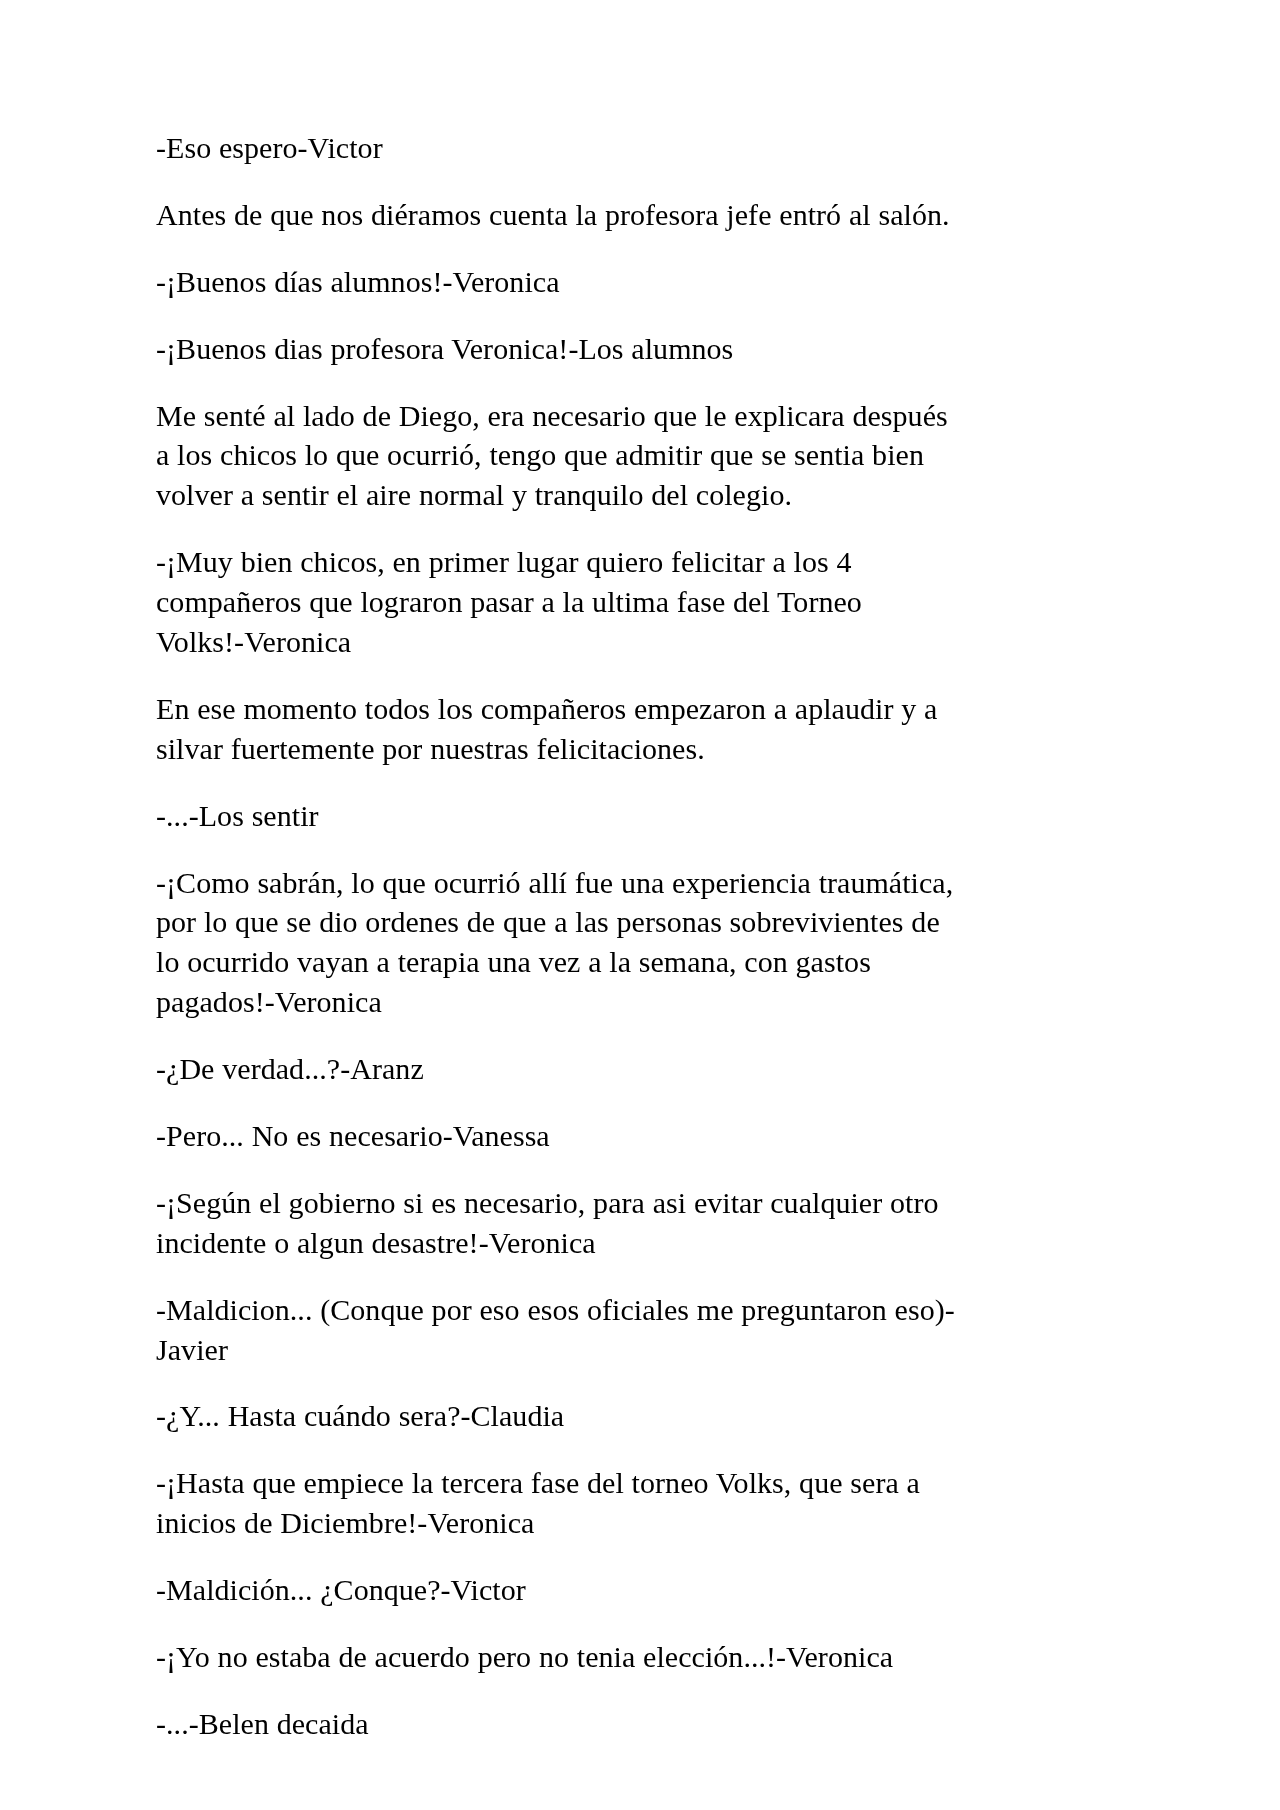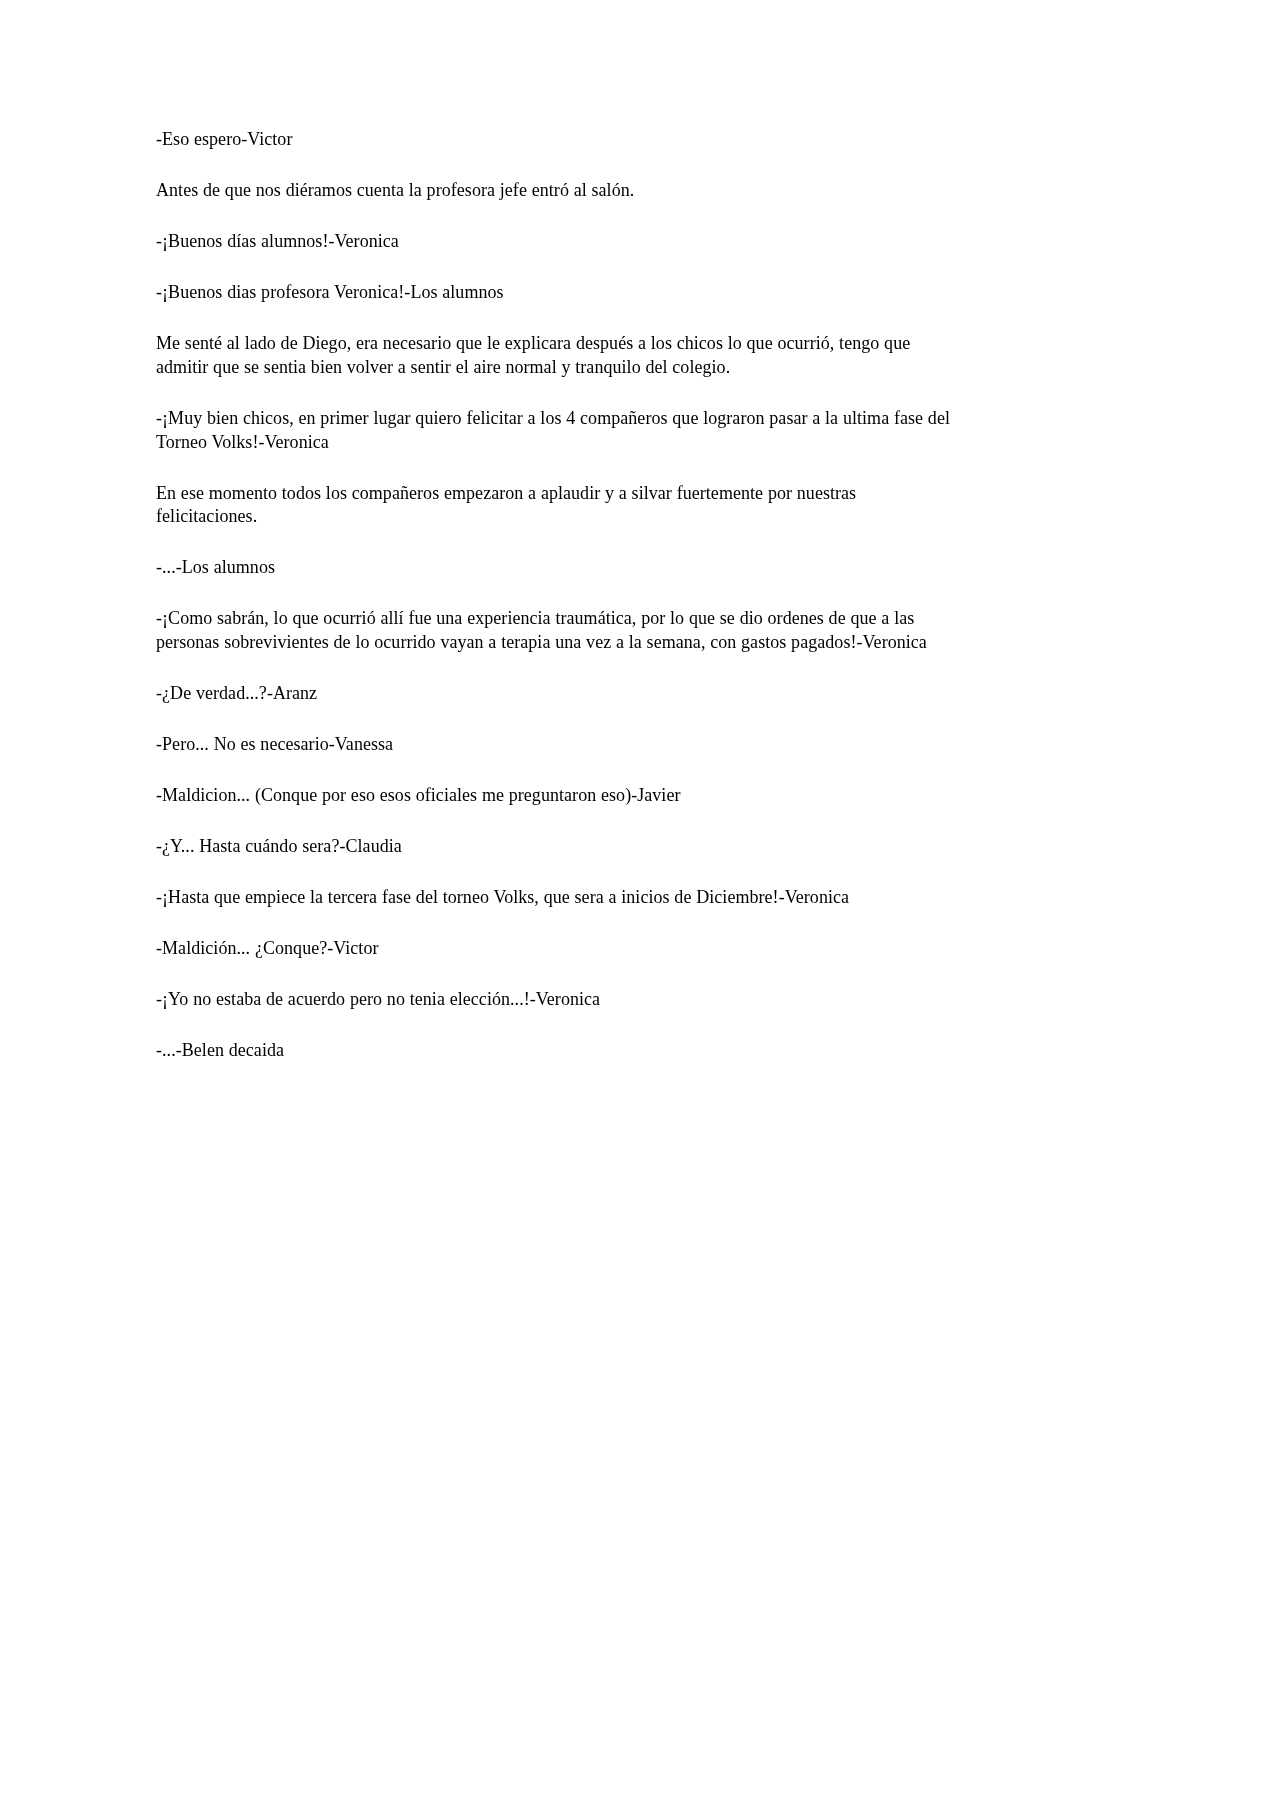--- a/index.html
+++ b/index.html
@@ -20,21 +20,21 @@
     height: 1810px;
     background: #ffffff;
     box-sizing: border-box;
     padding: 128px 0 0 0;
   }
   .doc-body {
     width: 800px;
     margin: 0 0 0 156px;
   }
   .para {
-    font-size: 18px;
+    font-size: 30px;
     line-height: 1.33;
     text-align: left;
     margin: 0 0 27px 0;
     letter-spacing: 0.05px;
     word-spacing: 0.2px;
   }
   .para:last-child {
     margin-bottom: 12px;
   }
 </style>
@@ -43,24 +43,25 @@
 
 <div class="page">
   <div class="doc-body">
     <p class="para">-Eso espero-Victor</p>
     <p class="para">Antes de que nos diéramos cuenta la profesora jefe entró al salón.</p>
     <p class="para">-¡Buenos días alumnos!-Veronica</p>
     <p class="para">-¡Buenos dias profesora Veronica!-Los alumnos</p>
     <p class="para">Me senté al lado de Diego, era necesario que le explicara después a los chicos lo que ocurrió, tengo que admitir que se sentia bien volver a sentir el aire normal y tranquilo del colegio.</p>
     <p class="para">-¡Muy bien chicos, en primer lugar quiero felicitar a los 4 compañeros que lograron pasar a la ultima fase del Torneo Volks!-Veronica</p>
     <p class="para">En ese momento todos los compañeros empezaron a aplaudir y a silvar fuertemente por nuestras felicitaciones.</p>
-    <p class="para">-...-Los alumnos</p>
+    <p class="para">-...-Los sentir</p>
     <p class="para">-¡Como sabrán, lo que ocurrió allí fue una experiencia traumática, por lo que se dio ordenes de que a las personas sobrevivientes de lo ocurrido vayan a terapia una vez a la semana, con gastos pagados!-Veronica</p>
     <p class="para">-¿De verdad...?-Aranz</p>
     <p class="para">-Pero... No es necesario-Vanessa</p>
+    <p class="para">-¡Según el gobierno si es necesario, para asi evitar cualquier otro incidente o algun desastre!-Veronica</p>
     <p class="para">-Maldicion... (Conque por eso esos oficiales me preguntaron eso)-Javier</p>
     <p class="para">-¿Y... Hasta cuándo sera?-Claudia</p>
     <p class="para">-¡Hasta que empiece la tercera fase del torneo Volks, que sera a inicios de Diciembre!-Veronica</p>
     <p class="para">-Maldición... ¿Conque?-Victor</p>
     <p class="para">-¡Yo no estaba de acuerdo pero no tenia elección...!-Veronica</p>
     <p class="para">-...-Belen decaida</p>
   </div>
 </div>
 
 </body></html>

